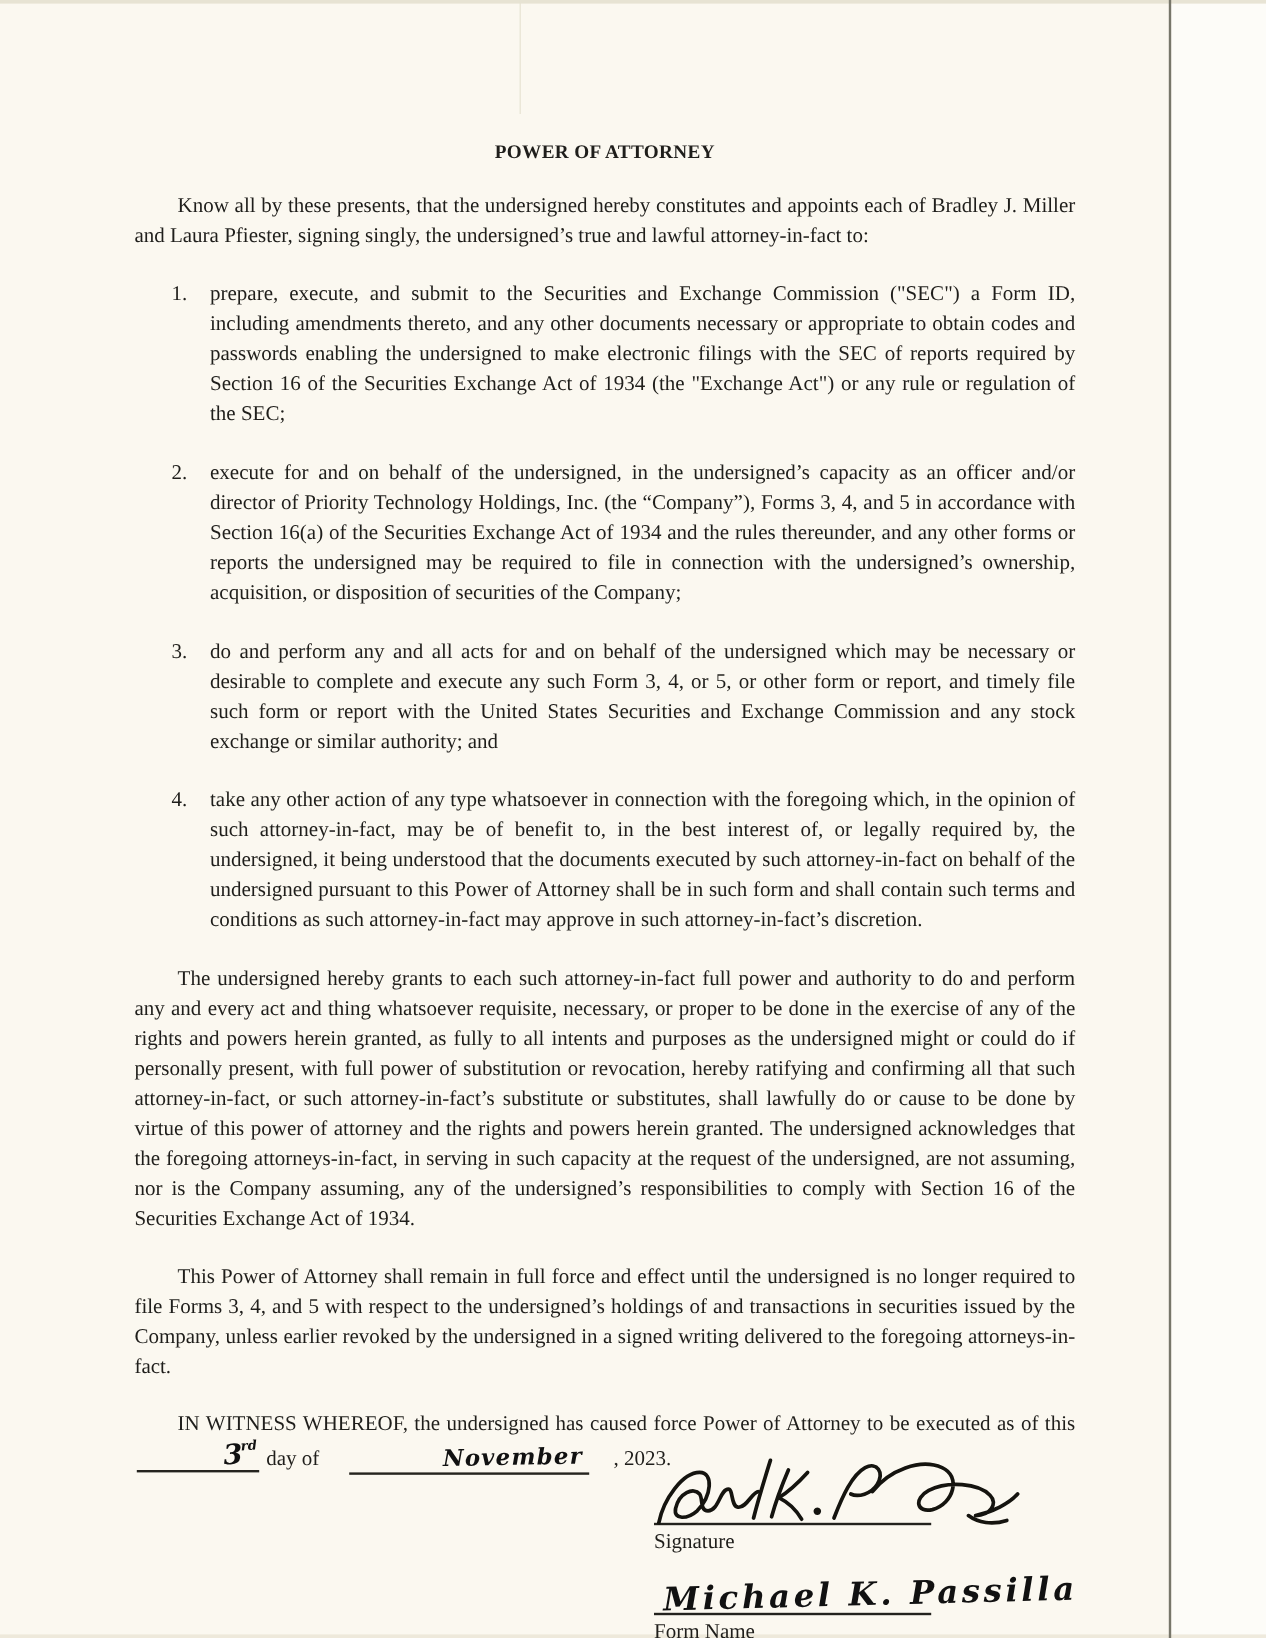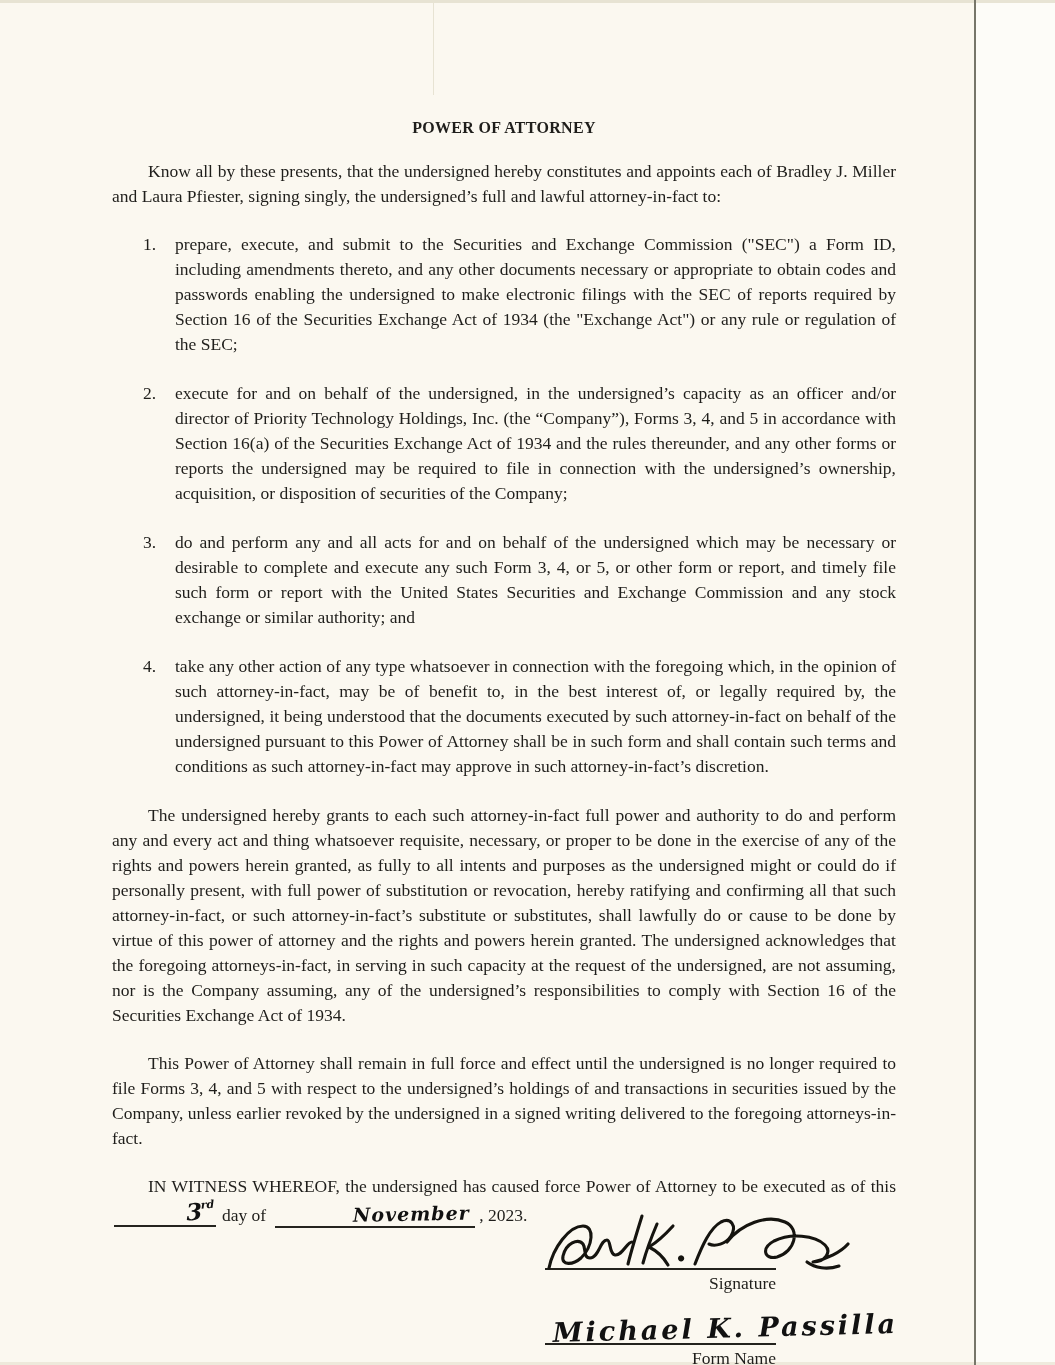--- a/index.html
+++ b/index.html
@@ -67,21 +67,21 @@
   
   p.witness { margin-bottom: 0; }
   .blank {
     display: inline-block;
     border-bottom: 2px solid #25241f;
     text-align: center;
     line-height: 20px;
     vertical-align: baseline;
   }
   .blank-day { min-width: 28px; margin: 0 2px; }
-  .blank-month { min-width: 122px; margin: 0 4px; }
+  .blank-month { min-width: 122px; margin: 0 20px; }
   .hand {
     font-family: "DejaVu Serif", serif;
     font-style: italic;
     font-weight: bold;
     color: #111;
   }
   .hand-day { font-size: 23px; display: inline-block; transform: rotate(-4deg); }
   .hand-day sup { font-size: 11px; position: relative; top: -2px; left: -1px; }
   .hand-month { font-size: 19px; letter-spacing: 1px; display: inline-block; transform: rotate(-1deg); padding: 0 6px 2px 6px; }
 
@@ -97,21 +97,21 @@
     width: 231px;
     border-bottom: 2px solid #23221d;
   }
   .sig-svg {
     position: absolute;
     left: 0; bottom: -14px;
     overflow: visible;
   }
   .sig-caption {
     width: 231px;
-    text-align: right;
+    text-align: left;
     font-size: 17.5px;
     line-height: 24px;
     margin-top: 1px;
   }
   .print-line {
     position: relative;
     margin-top: 6px;
     height: 42px;
     width: 231px;
     border-bottom: 2px solid #23221d;
@@ -133,21 +133,21 @@
   <div class="right-strip"></div>
   <div class="edge-band-top"></div>
   <div class="edge-band-bottom"></div>
   <div class="scan-mark-top"></div>
   <div class="scan-line-right"></div>
 
   <div class="content">
 
     <h1 class="doc-title">POWER OF ATTORNEY</h1>
 
-    <p class="para">Know all by these presents, that the undersigned hereby constitutes and appoints each of Bradley J. Miller and Laura Pfiester, signing singly, the undersigned’s full and lawful attorney-in-fact to:</p>
+    <p class="para">Know all by these presents, that the undersigned hereby constitutes and appoints each of Bradley J. Miller and Laura Pfiester, signing singly, the undersigned’s true and lawful attorney-in-fact to:</p>
 
     <div class="list">
       <div class="list-item">
         <span class="list-num">1.</span>
         <span>prepare, execute, and submit to the Securities and Exchange Commission ("SEC") a Form ID, including amendments thereto, and any other documents necessary or appropriate to obtain codes and passwords enabling the undersigned to make electronic filings with the SEC of reports required by Section 16 of the Securities Exchange Act of 1934 (the "Exchange Act") or any rule or regulation of the SEC;</span>
       </div>
       <div class="list-item">
         <span class="list-num">2.</span>
         <span>execute for and on behalf of the undersigned, in the undersigned’s capacity as an officer and/or director of Priority Technology Holdings, Inc. (the “Company”), Forms 3, 4, and 5 in accordance with Section 16(a) of the Securities Exchange Act of 1934 and the rules thereunder, and any other forms or reports the undersigned may be required to file in connection with the undersigned’s ownership, acquisition, or disposition of securities of the Company;</span>
       </div>

